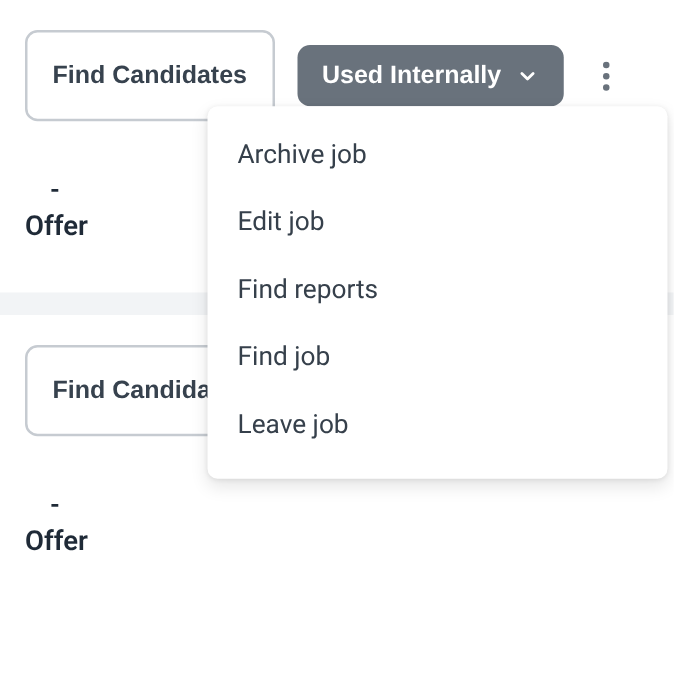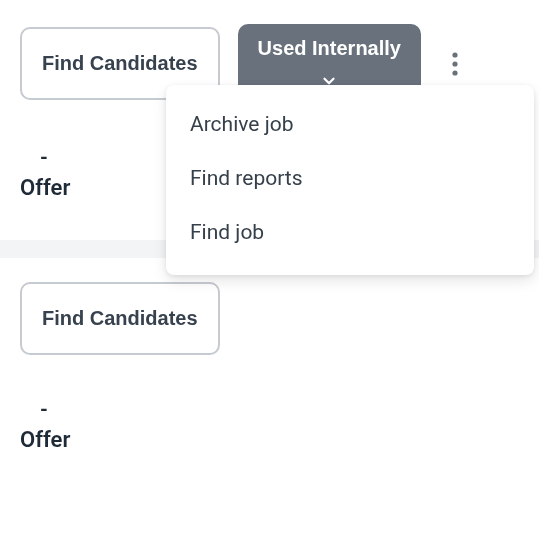--- a/index.html
+++ b/index.html
@@ -25,21 +25,20 @@
     color: #ffffff;
     border-radius: 10px;
     padding: 13px 20px;
     font-size: 20px;
     font-weight: 600;
     cursor: pointer;
     display: inline-flex;
     align-items: center;
     gap: 12px;
     white-space: nowrap;
-    flex-direction: column;
   }
   .chev { display: inline-flex; align-items: center; }
   .chev svg { width: 18px; height: 18px; display: block; }
   .kebab { width: 32px; height: 32px; display: flex; align-items: center; justify-content: center; cursor: pointer; border-radius: 6px; }
   .kebab svg { width: 6px; height: 24px; display: block; }
   .stat { margin-top: 42px; }
   .stat-value { font-size: 20px; font-weight: 700; color: #1f2a37; margin-left: 20px; }
   .stat-label { font-size: 22px; font-weight: 600; color: #1f2a37; margin-top: 6px; }
   .dropdown {
     position: absolute;
@@ -97,17 +96,19 @@
       <button class="btn-outline">Find Candidates</button>
     </div>
     <div class="stat">
       <div class="stat-value">-</div>
       <div class="stat-label">Offer</div>
     </div>
   </div>
 
   <div class="dropdown" id="dropdown-menu">
   <div class="dropdown-item">Archive job</div>
+      <div class="dropdown-item">Edit job</div>
       <div class="dropdown-item">Find reports</div>
       <div class="dropdown-item">Find job</div>
+      <div class="dropdown-item">Leave job</div>
     </div>
 
 </div>
 
 </body></html>

